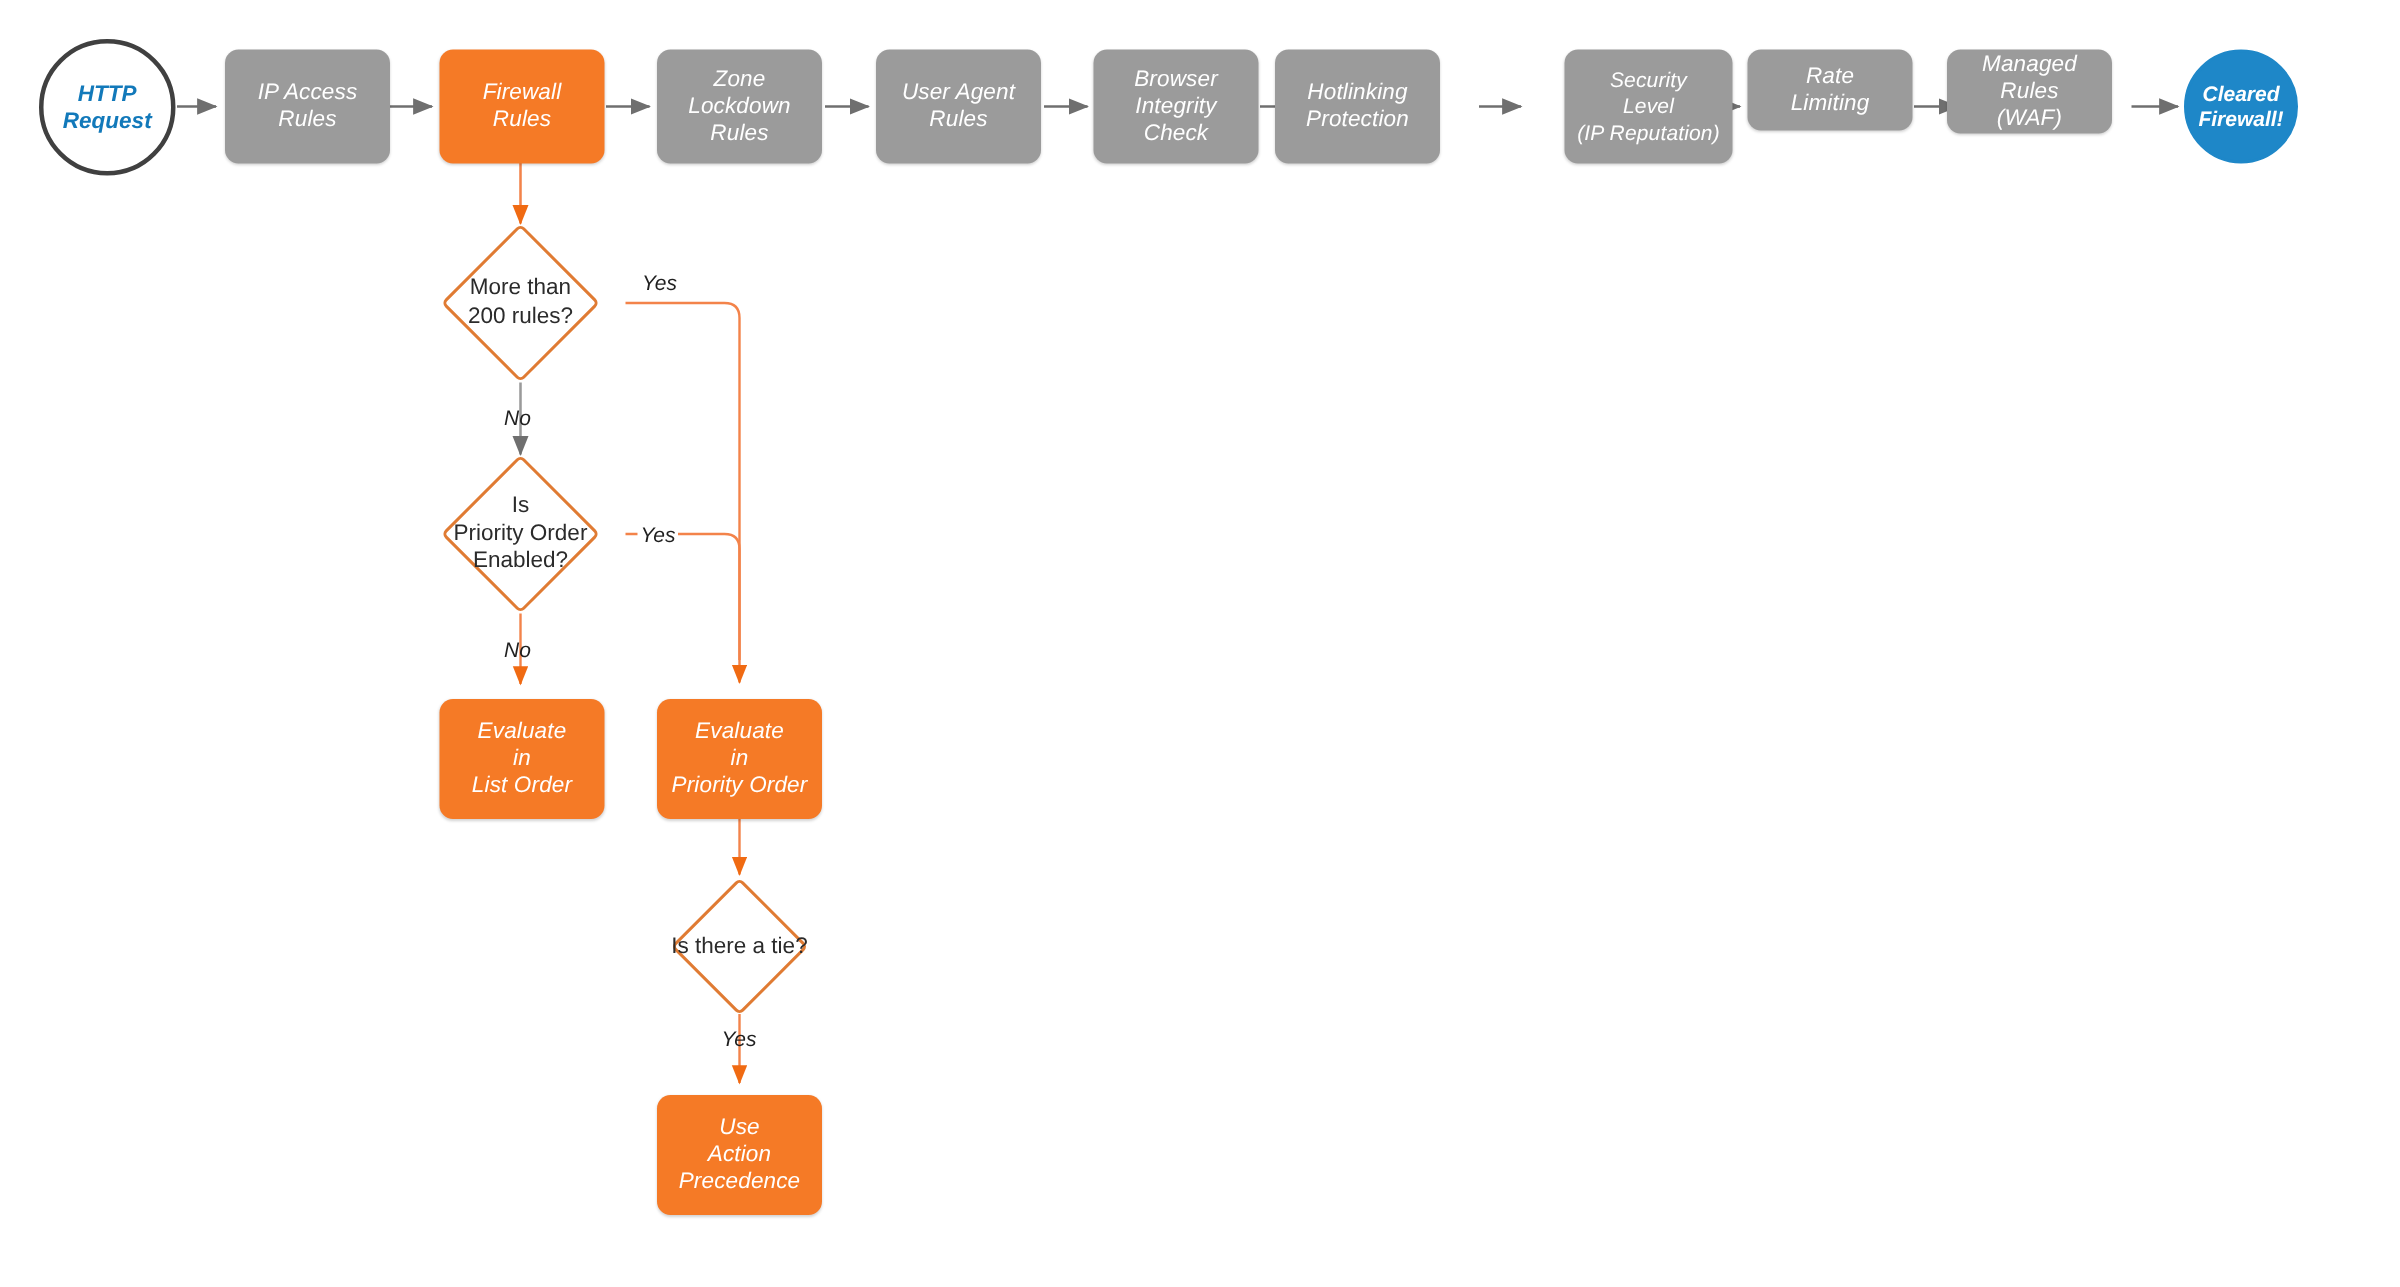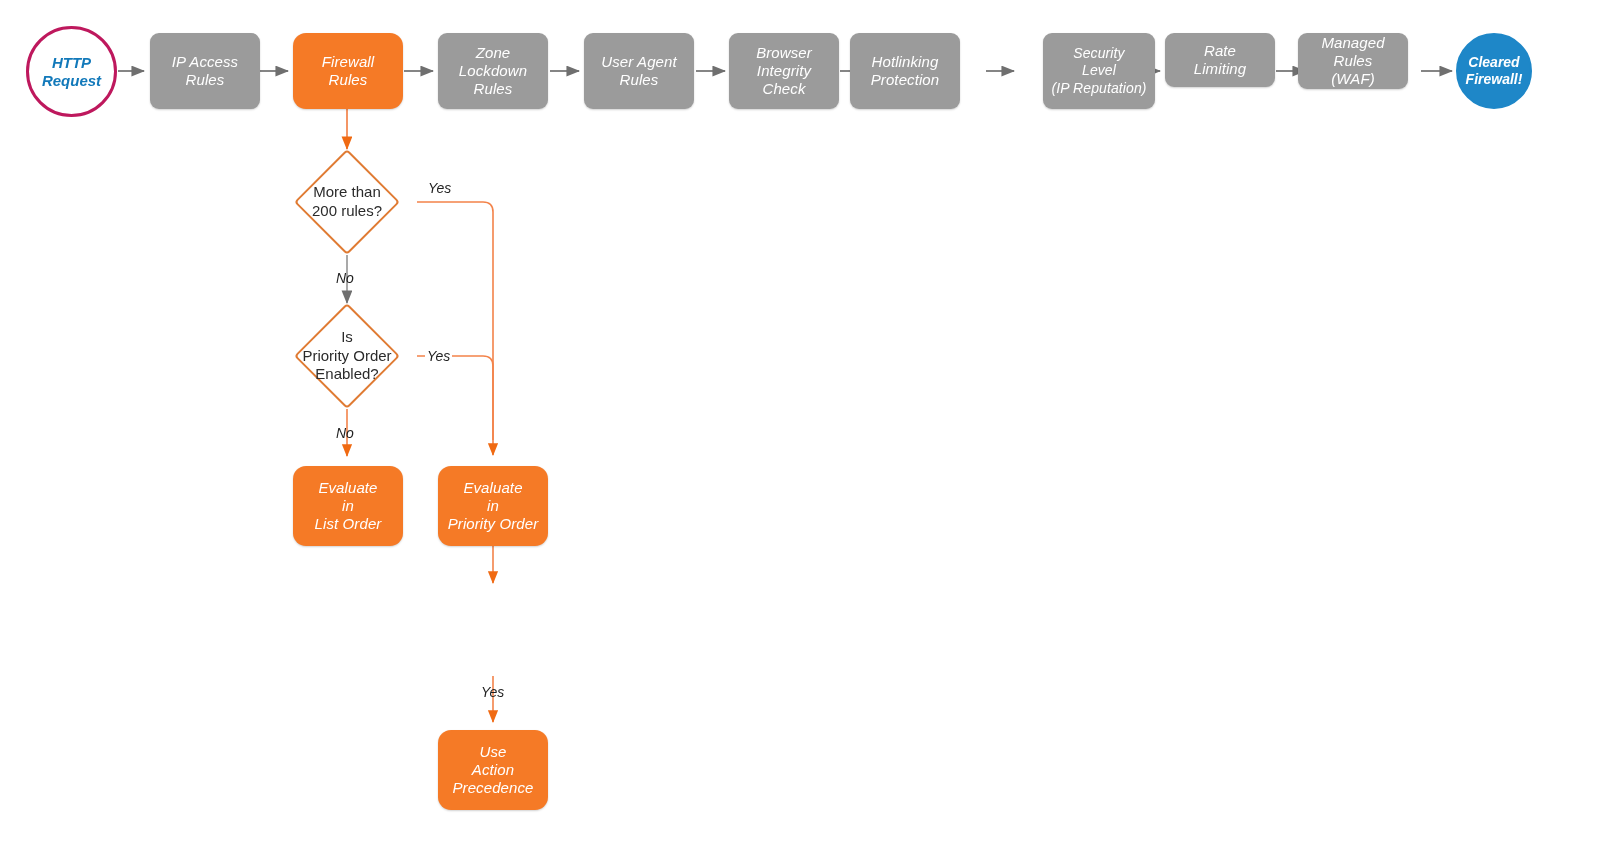--- a/index.html
+++ b/index.html
@@ -44,33 +44,33 @@
   
   .proc {
     border-radius: 9px;
     color: #ffffff;
     font-style: italic;
     font-size: 15px;
     letter-spacing: .1px;
     box-shadow: 0 1px 2px rgba(0,0,0,0.18);
   }
   .proc.gray   { background: #9b9b9b; }
-  .proc.orange { background: #f57a26; border-radius: 13px; }
+  .proc.orange { background: #f57a26; }
 
   
   .term {
     border-radius: 50%;
     font-weight: bold;
     font-style: italic;
     font-size: 15px;
     line-height: 1.2;
   }
   .term.start {
     background: #ffffff;
-    border: 3px solid #be185d;
+    border: 3px solid #404040;
     color: #1279ba;
   }
   .term.end {
     background: #1e87c8;
     border: 2px solid #1e87c8;
     color: #ffffff;
     font-size: 14px;
   }
 
   
@@ -216,20 +216,24 @@
 200 rules?</span>
   </div>
 
   <div class="node diamond" style="left:277px; top:303px; width:140px; height:106px;">
     <span class="dshape" style="width:75px; height:75px;"></span>
     <span class="dlabel">Is
 Priority Order
 Enabled?</span>
   </div>
 
+  <div class="node diamond" style="left:425px; top:586px; width:136px; height:90px;">
+    <span class="dshape" style="width:65px; height:65px;"></span>
+    <span class="dlabel">Is there a tie?</span>
+  </div>
 
   <div class="node proc orange" style="left:293px; top:466px; width:110px; height:80px;">
     <span>Evaluate
 in
 List Order</span>
   </div>
 
   <div class="node proc orange" style="left:438px; top:466px; width:110px; height:80px;">
     <span>Evaluate
 in

